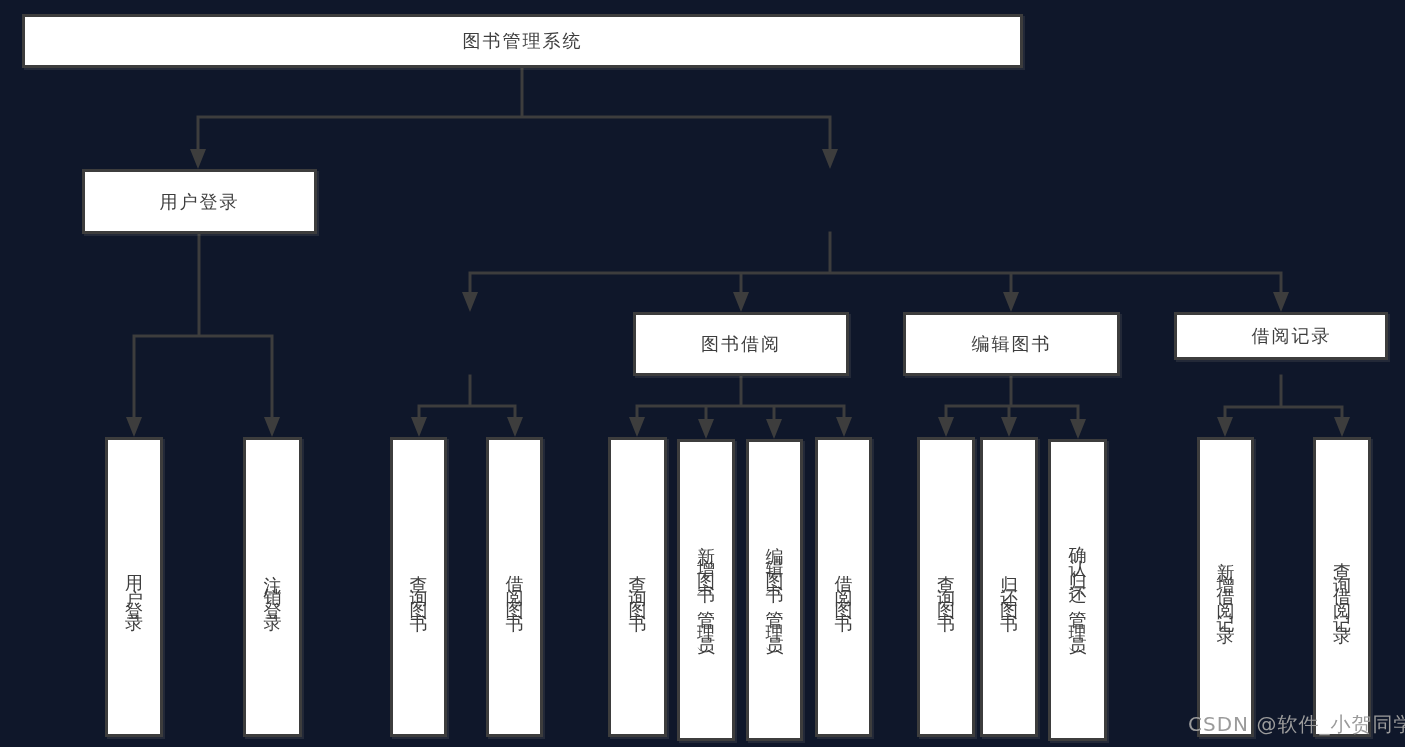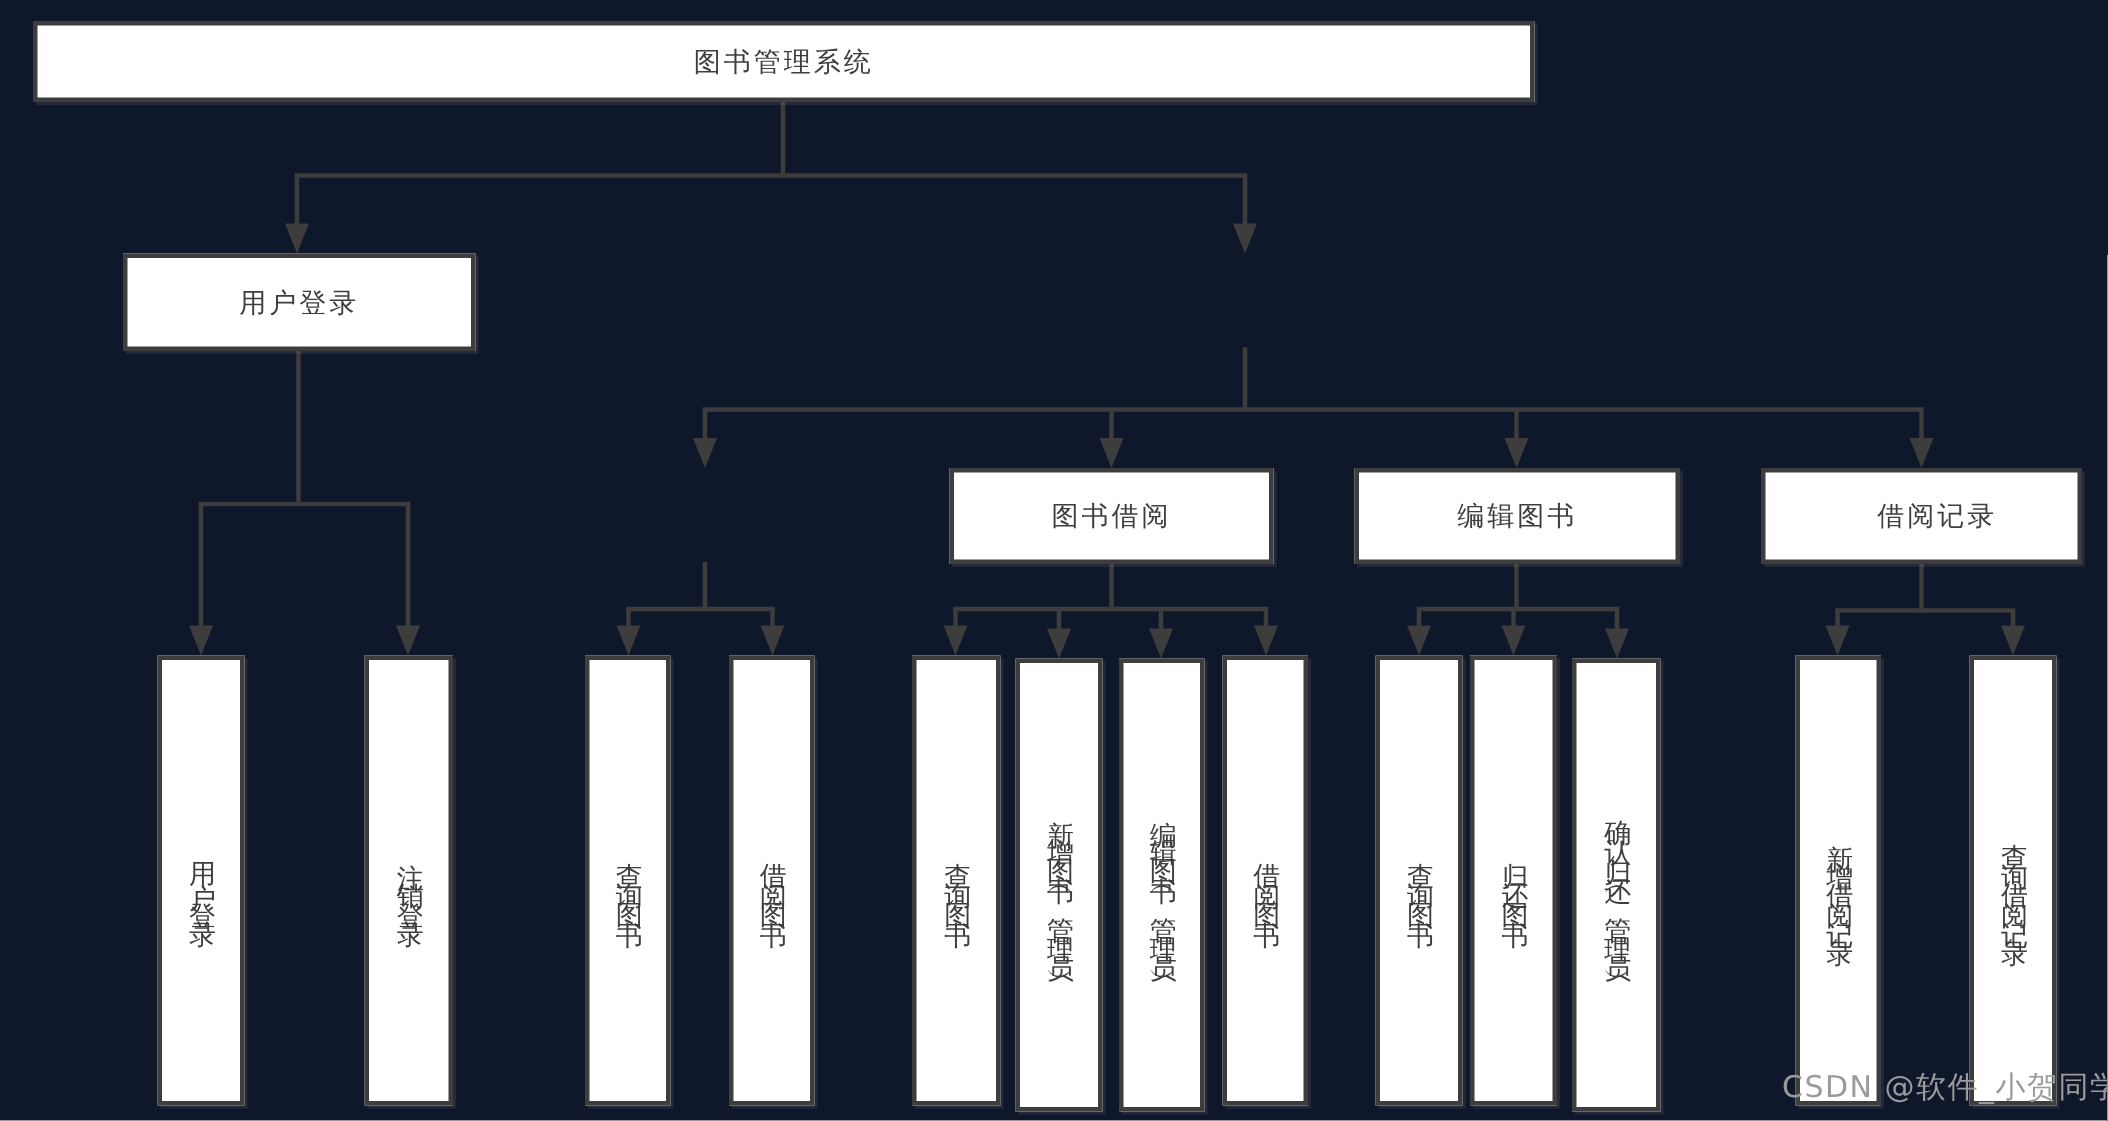--- a/index.html
+++ b/index.html
@@ -70,21 +70,21 @@
       <polygon points="1217,417 1233,417 1225,437" fill="#3d3d3d"></polygon>
       <polygon points="1334,417 1350,417 1342,437" fill="#3d3d3d"></polygon>
     </svg>
 
   <div class="box h" style="left:22px; top:14px; width:1001px; height:54px;">图书管理系统</div>
 
   <div class="box h" style="left:82px; top:169px; width:235px; height:65px;">用户登录</div>
 
   <div class="box h" style="left:633px; top:312px; width:216px; height:64px;">图书借阅</div>
   <div class="box h" style="left:903px; top:312px; width:217px; height:64px;">编辑图书</div>
-  <div class="box h" style="left:1174px; top:312px; width:214px; height:64px;padding-left:21px;">借阅记录</div>
+  <div class="box h" style="left:1174px; top:312px; width:214px; height:48px;padding-left:21px;">借阅记录</div>
 
   <div class="box v" style="left:105px; top:437px; width:58px; height:300px;">用户登录</div>
   <div class="box v" style="left:243px; top:437px; width:59px; height:300px;">注销登录</div>
 
   <div class="box v" style="left:390px; top:437px; width:57px; height:300px;">查询图书</div>
   <div class="box v" style="left:486px; top:437px; width:57px; height:300px;">借阅图书</div>
 
   <div class="box v" style="left:608px; top:437px; width:59px; height:300px;">查询图书</div>
   <div class="box v" style="left:677px; top:439px; width:58px; height:302px;">新增图书（管理员）</div>
   <div class="box v" style="left:746px; top:439px; width:57px; height:302px;">编辑图书（管理员）</div>

